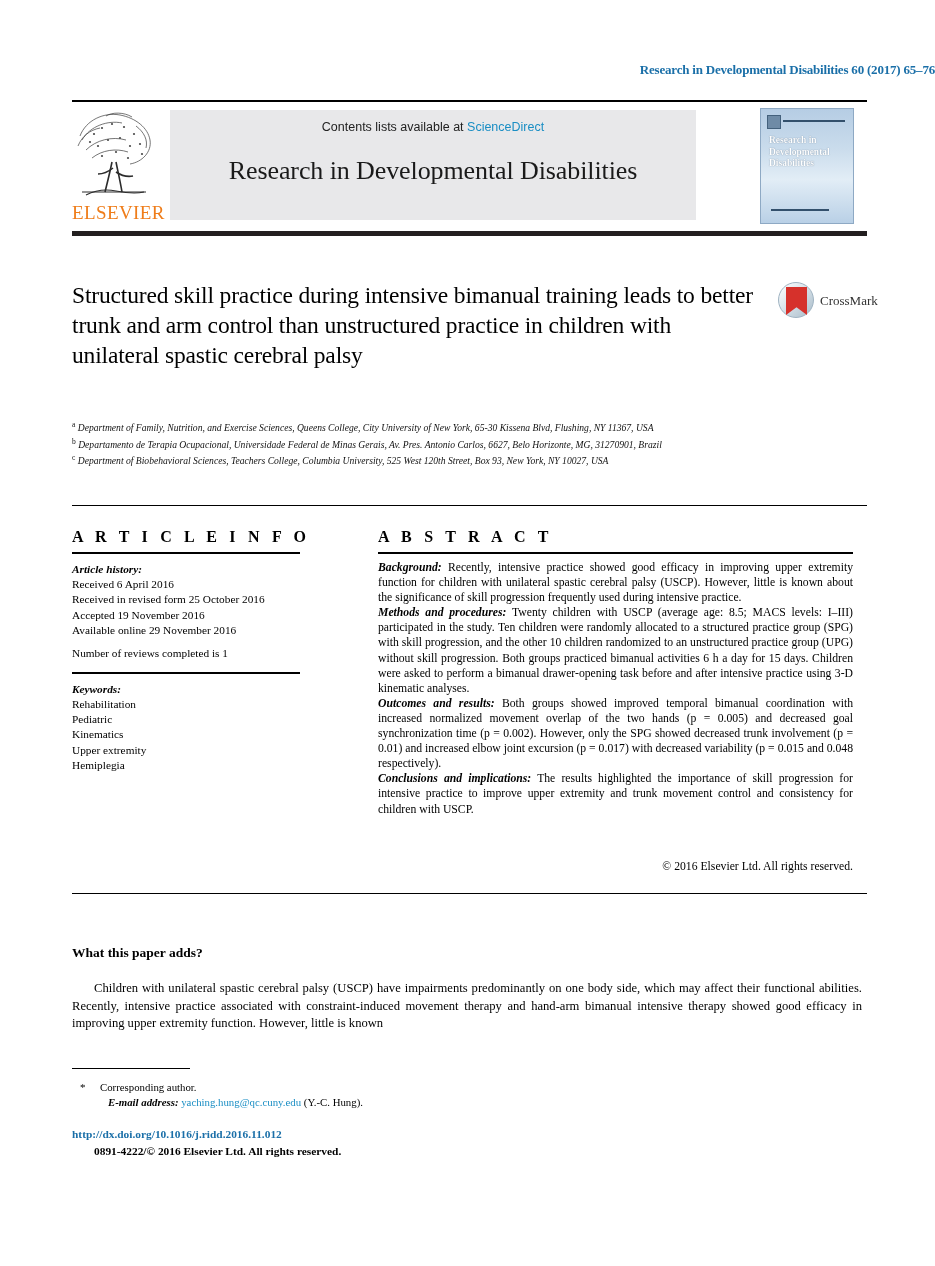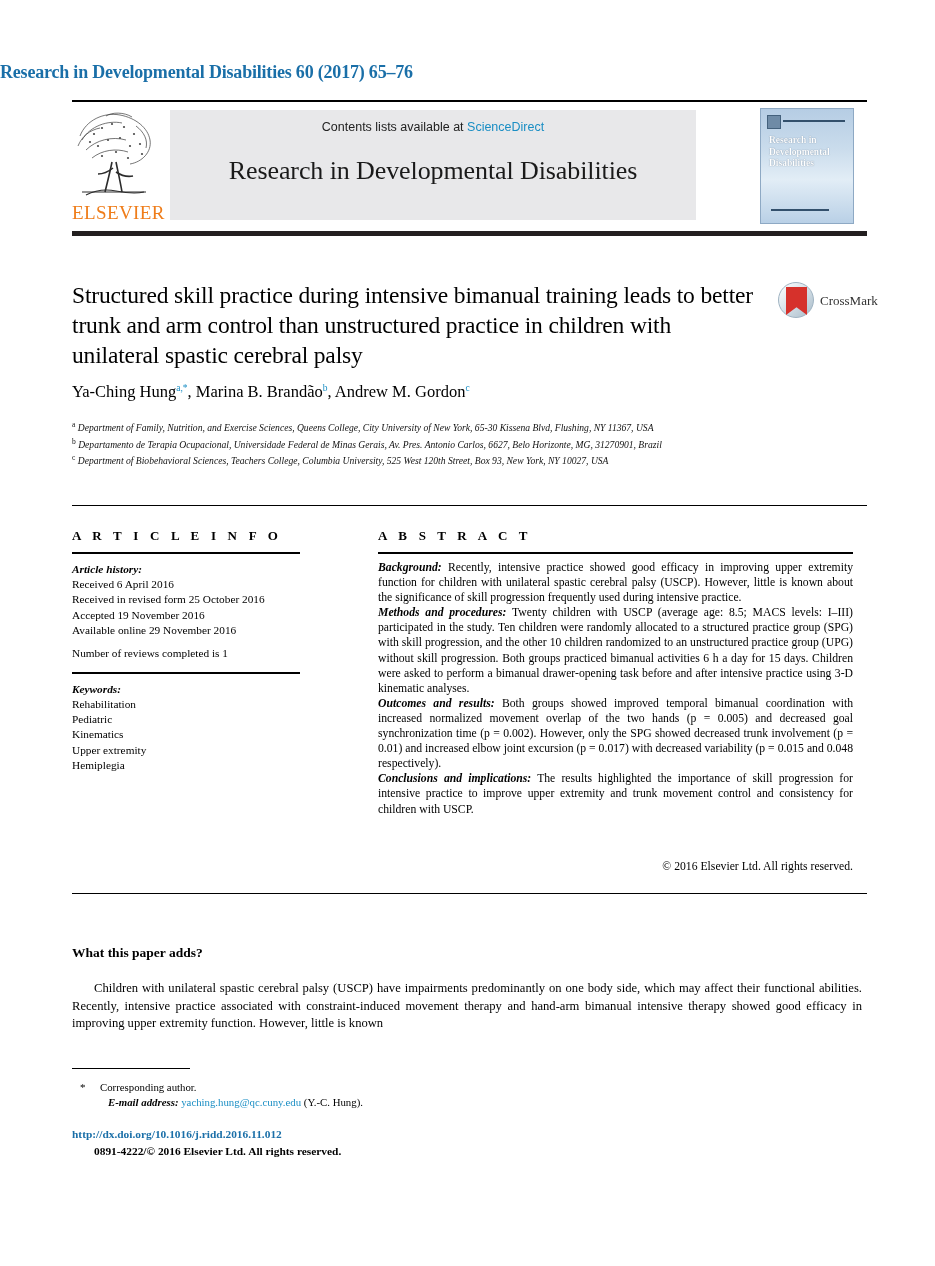--- a/index.html
+++ b/index.html
@@ -21,25 +21,25 @@
     width: 935px;
     height: 1266px;
     background: #fff;
   }
 
   
   .running-head {
     position: absolute;
     left: 0; right: 0;
     top: 62px;
-    text-align: left;
+    text-align: right;
     color: #1a6fa8;
     font-family: "Liberation Serif", serif;
     font-weight: bold;
-    font-size: 18px;
+    font-size: 13px;
     letter-spacing: -0.2px;
   }
 
   
   .rule-thick-top {
     position: absolute;
     left: 72px; right: 68px;
     top: 100px;
     height: 2.4px;
     background: #000;
@@ -232,21 +232,21 @@
     left: 72px; right: 68px;
     top: 893px;
     height: 1.4px;
     background: #000;
   }
 
   .sec-head {
     position: absolute;
     font-family: "Liberation Serif", serif;
     font-weight: bold;
-    font-size: 13px;
+    font-size: 16px;
     letter-spacing: 4.2px;
     color: #000;
   }
   .info-head { left: 72px; top: 528px; }
   .abs-head  { left: 378px; top: 528px; }
 
   .underline-info {
     position: absolute;
     left: 72px;
     top: 552px;
@@ -462,21 +462,20 @@
 
   <div class="title">Structured skill practice during intensive bimanual training leads to better trunk and arm control than unstructured practice in children with unilateral spastic cerebral palsy</div>
 
   <div class="crossmark">
     <div class="cm-badge">
       <div class="cm-inner"></div>
     </div>
     <div class="cm-label">CrossMark</div>
   </div>
 
-  <div class="authors">Ya-Ching Hung<sup>a,*</sup>, Marina B. Brandão<sup>b</sup>, Andrew M. Gordon<sup>c</sup></div>
 
   <div class="affils">
       <div class="affil-row"><span class="marker">a</span> <span>Department of Family, Nutrition, and Exercise Sciences, Queens College, City University of New York, 65-30 Kissena Blvd, Flushing, NY 11367, USA</span></div>
       <div class="affil-row"><span class="marker">b</span> <span>Departamento de Terapia Ocupacional, Universidade Federal de Minas Gerais, Av. Pres. Antonio Carlos, 6627, Belo Horizonte, MG, 31270901, Brazil</span></div>
       <div class="affil-row"><span class="marker">c</span> <span>Department of Biobehavioral Sciences, Teachers College, Columbia University, 525 West 120th Street, Box 93, New York, NY 10027, USA</span></div>
     </div>
 
   <div class="rule-section-top"></div>
 
   <div class="sec-head info-head">A R T I C L E   I N F O</div>

